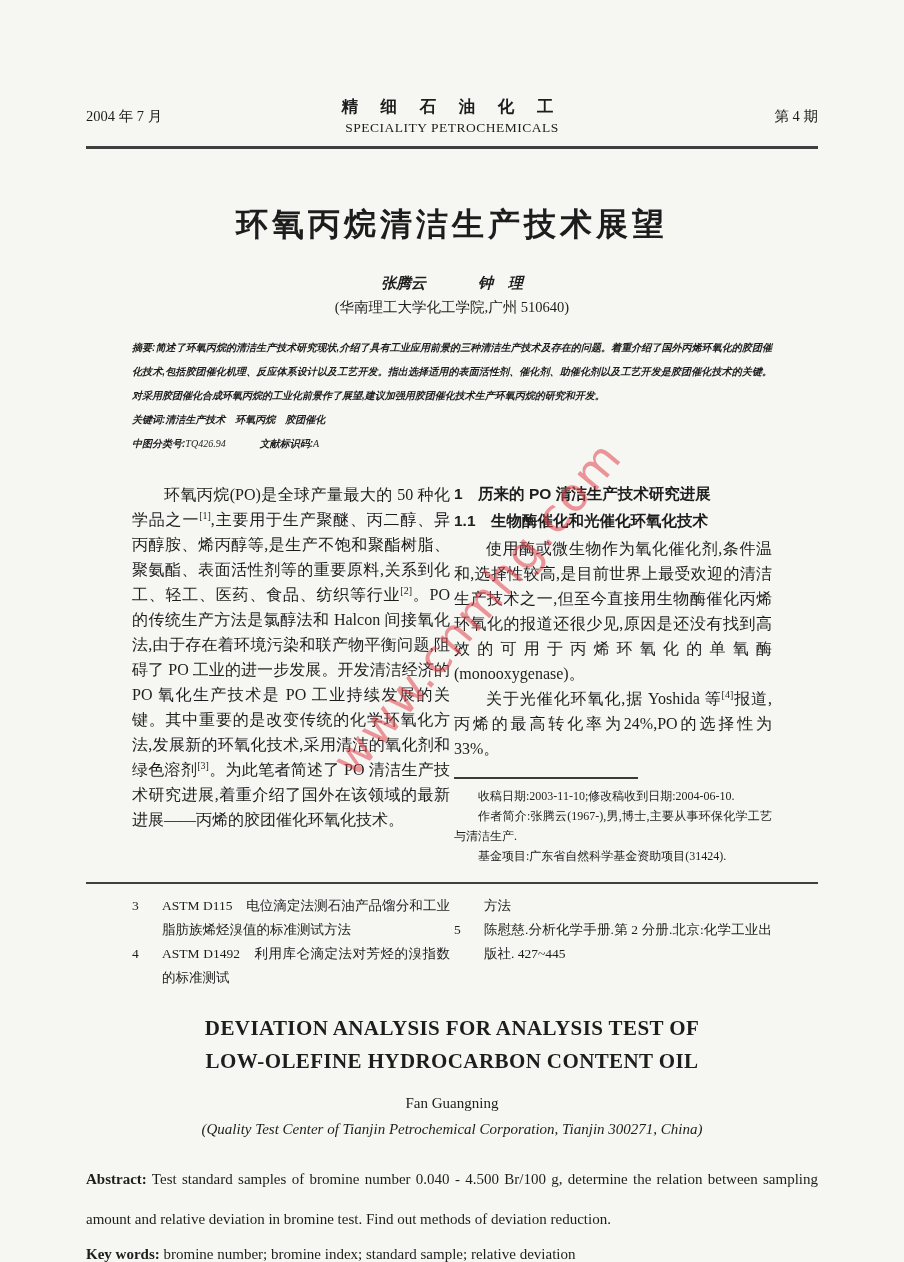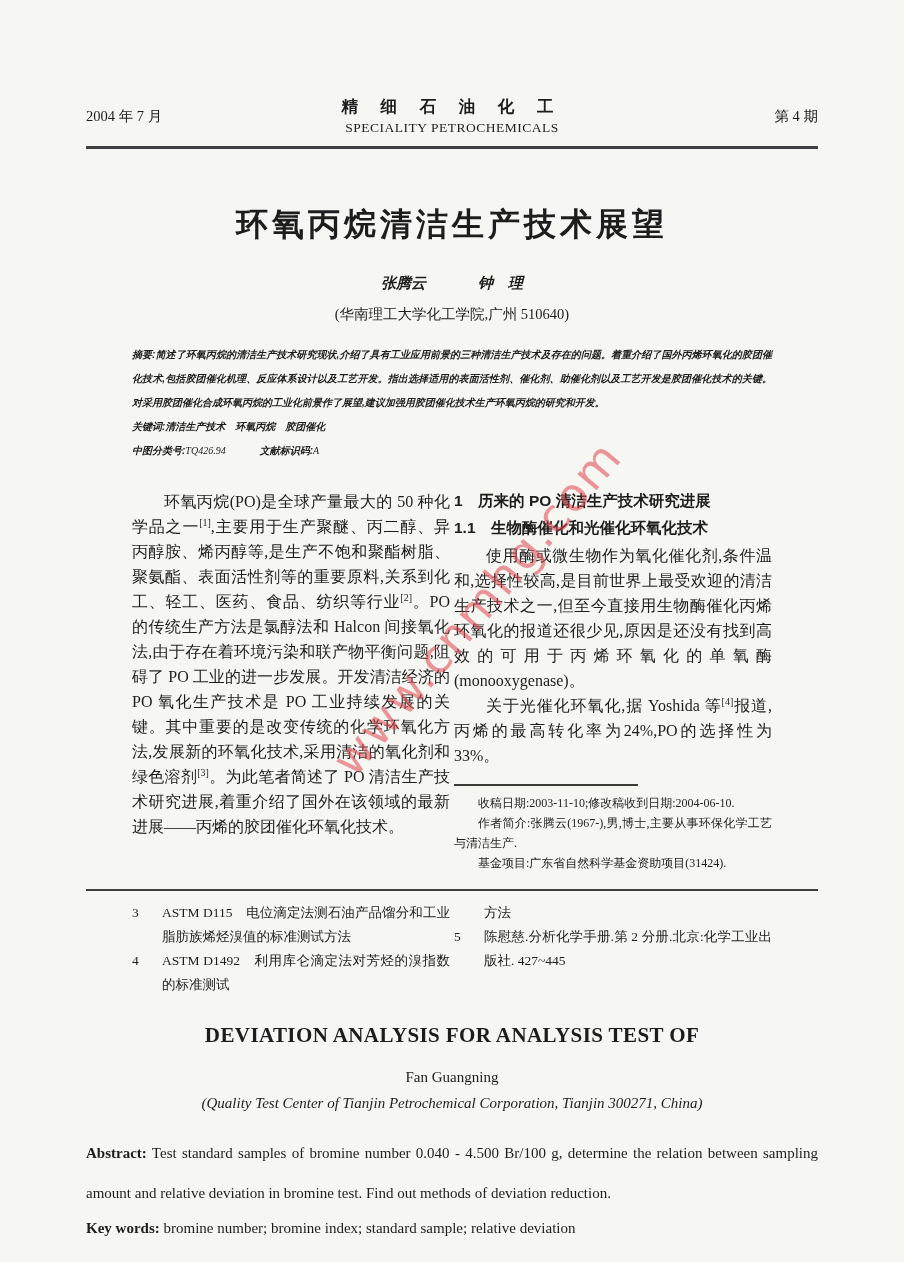--- a/index.html
+++ b/index.html
@@ -44,21 +44,21 @@
 
   
   .cn-title {
     margin: 54px 0 0 0;
     text-align: center;
     font-family: "Liberation Sans", sans-serif;
     font-size: 32px; font-weight: bold; letter-spacing: 4px;
   }
   .cn-authors { margin-top: 27px; text-align: center; font-size: 15px; font-weight: bold; font-style: italic; }
   .cn-authors .author-gap { display: inline-block; width: 52px; }
-  .cn-affiliation { margin-top: 12px; text-align: center; font-size: 14.5px; }
+  .cn-affiliation { margin-top: 5px; text-align: center; font-size: 14.5px; }
 
   
   .abstract-block {
     margin: 19px 46px 16px 46px;
     font-family: "Liberation Sans", sans-serif;
     font-weight: bold;
     font-size: 10px; line-height: 24px; font-style: italic;
   }
   .abstract-block p { margin: 0; }
   .abstract-p { text-align: justify; }
@@ -173,20 +173,20 @@
           <span class="ref-text">方法</span>
         </p>
       <p class="ref-item">
           <span class="ref-num">5</span>
           <span class="ref-text">陈慰慈.分析化学手册.第 2 分册.北京:化学工业出版社. 427~445</span>
         </p>
     </div>
   </div>
 
   <div class="en-article">
-    <h2 class="en-title"><span>DEVIATION ANALYSIS FOR ANALYSIS TEST OF</span><br></h2>
+    <h2 class="en-title"><span>DEVIATION ANALYSIS FOR ANALYSIS TEST OF</span><br><span>LOW-OLEFINE HYDROCARBON CONTENT OIL</span></h2>
     <div class="en-author">Fan Guangning</div>
     <div class="en-affil">(Quality Test Center of Tianjin Petrochemical Corporation, Tianjin 300271, China)</div>
     <p class="en-abs"><b>Abstract:</b> <span>Test standard samples of bromine number 0.040 - 4.500 Br/100 g, determine the relation between sampling amount and relative deviation in bromine test. Find out methods of deviation reduction.</span></p>
     <p class="en-kw"><b>Key words:</b> <span>bromine number; bromine index; standard sample; relative deviation</span></p>
   </div>
 
 </div>
 
 </body></html>

